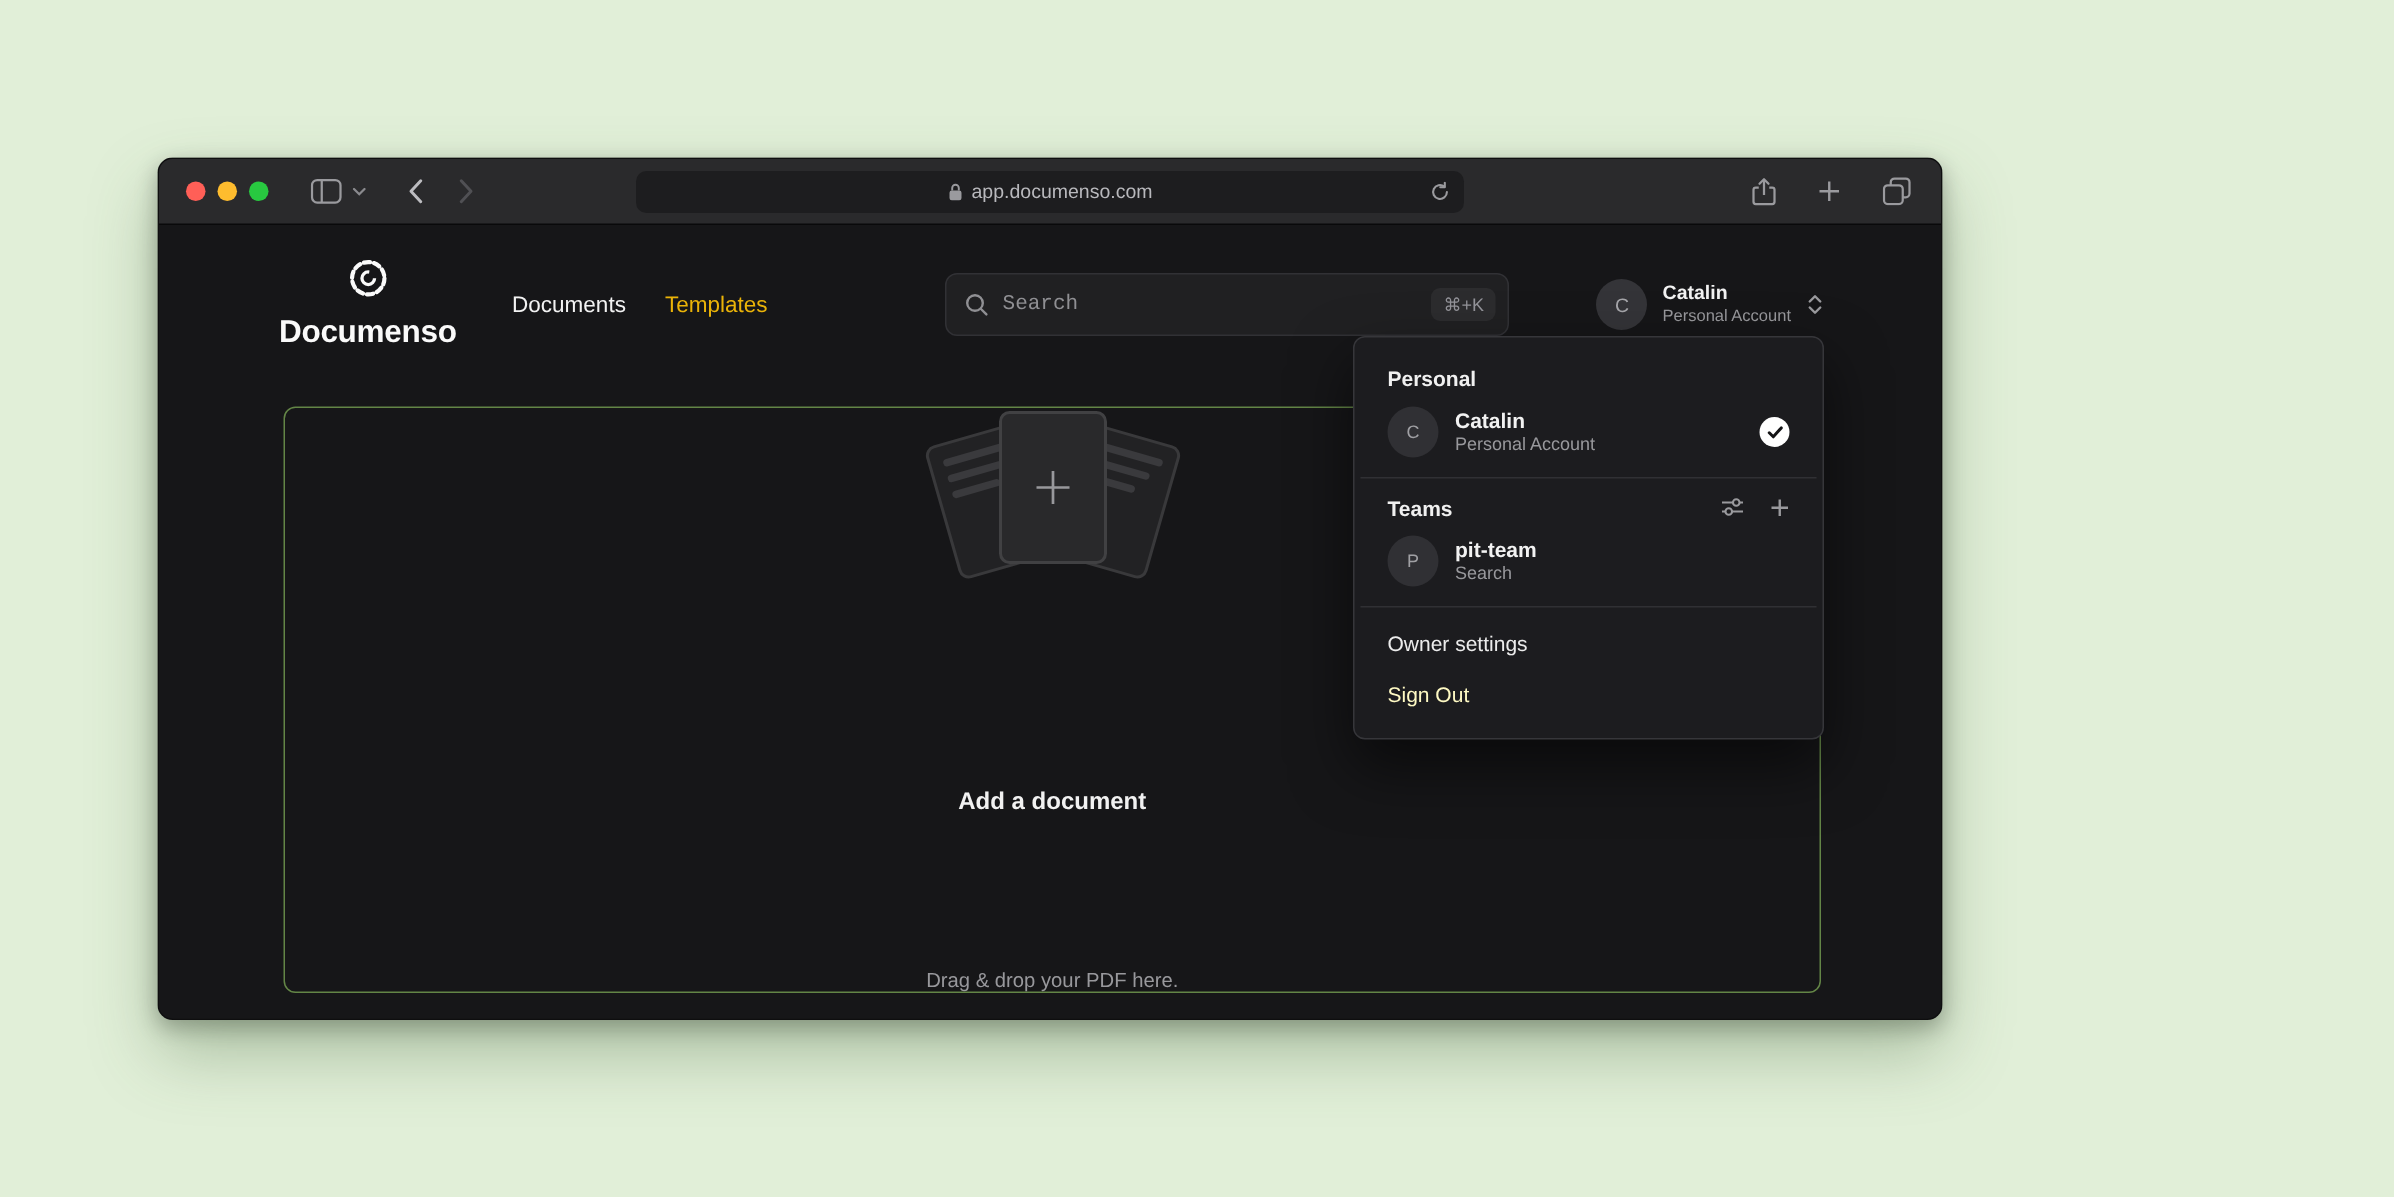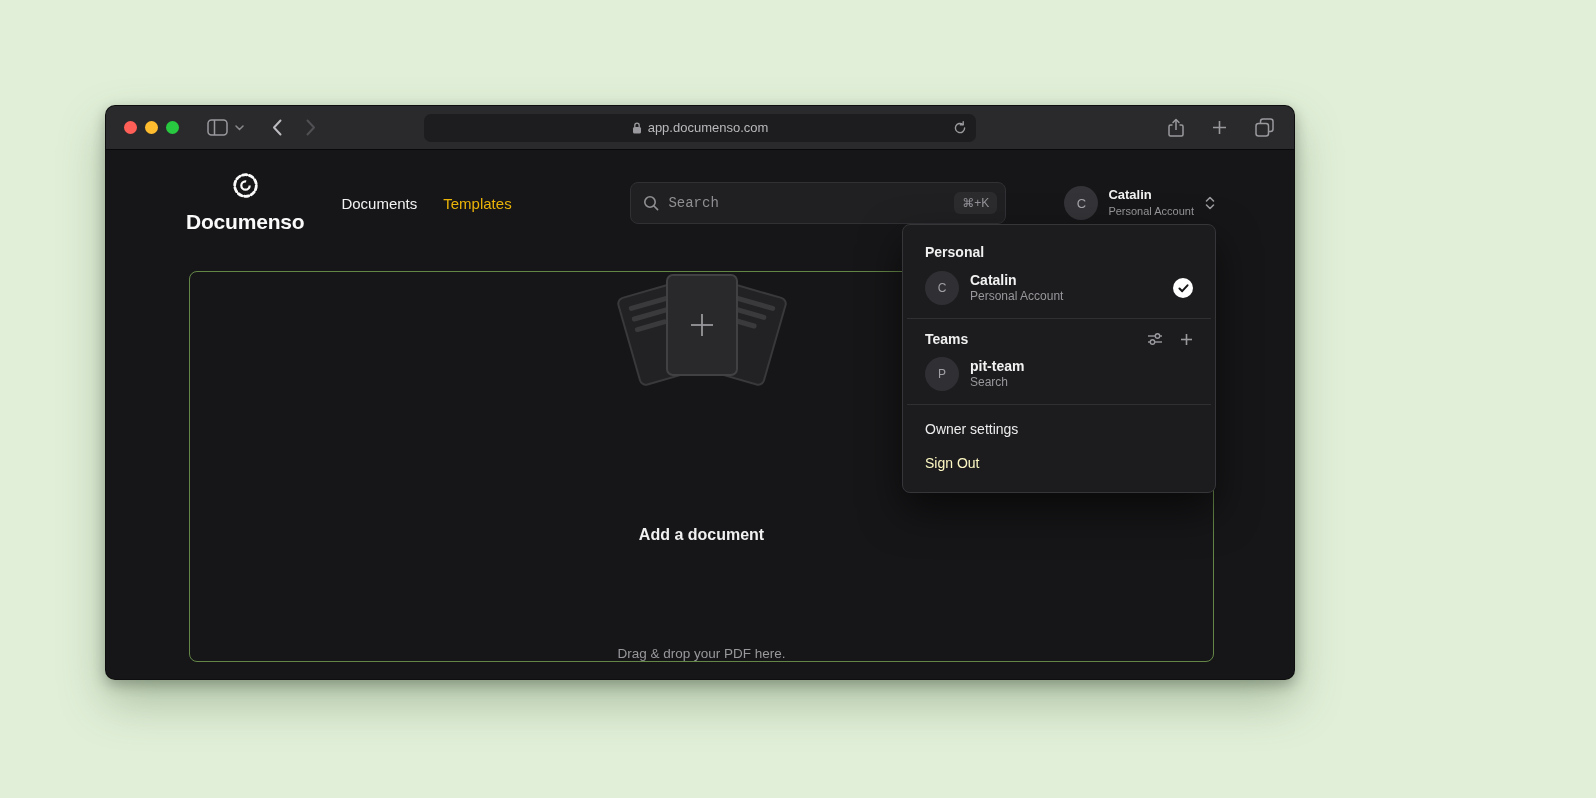--- a/index.html
+++ b/index.html
@@ -72,21 +72,21 @@
     box-shadow:0 18px 40px rgba(0,0,0,0.55); }
   .menu-label { padding:7px 10px 5px; font-size:14px; font-weight:700; color:#f0f0f0; }
   .m-row { display:flex; align-items:center; gap:11px; padding:6px 10px; border-radius:6px; }
   .m-avatar { width:34px; height:34px; border-radius:50%; background:#303034; color:#a0a0a4;
     font-size:12px; display:flex; align-items:center; justify-content:center; flex:0 0 auto; }
   .m-name { font-size:14px; font-weight:600; color:#f2f2f2; line-height:1.3; }
   .m-sub  { font-size:12px; color:#98989c; line-height:1.3; }
   .check { margin-left:auto; width:20px; height:20px; background:#ffffff; border-radius:50%;
     display:flex; align-items:center; justify-content:center; }
   .m-div { height:1px; background:#303034; margin:7px -8px; }
-  .teams-head { display:flex; align-items:center; padding:5px 10px 4px; }
+  .teams-head { display:flex; align-items:flex-start; padding:5px 10px 4px; }
   .teams-head .menu-label { padding:0; }
   .teams-icons { margin-left:auto; display:flex; gap:17px; align-items:center; }
   .m-item { padding:9px 10px; font-size:14px; color:#ececec; border-radius:6px; }
   .m-item.danger { color:#fef9c3; }
 </style>
 </head>
 <body>
 
 <div class="window">
 

